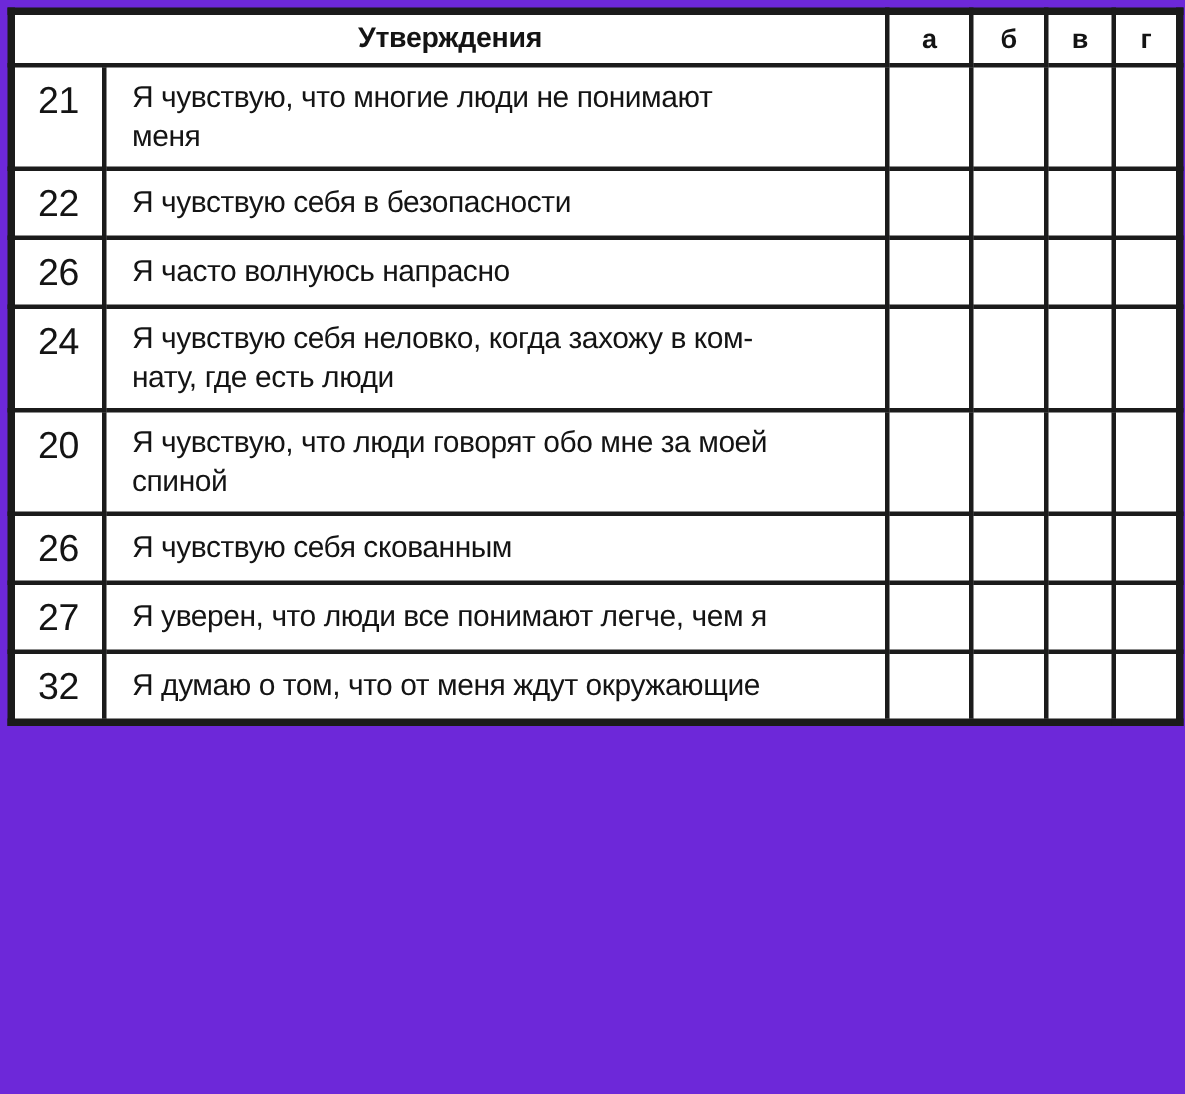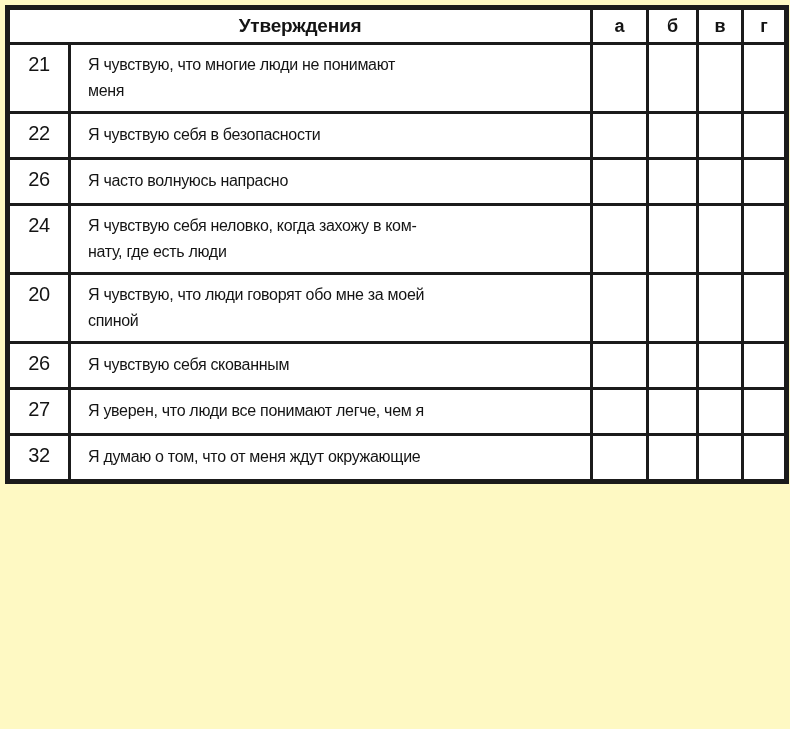--- a/index.html
+++ b/index.html
@@ -7,21 +7,21 @@
     padding: 0;
     background: #ffffff;
     font-family: "Liberation Sans", "DejaVu Sans", sans-serif;
     color: #141414;
   }
   .page {
     width: 790px;
     height: 729px;
     box-sizing: border-box;
     padding: 5px;
-    background: #fef9c3;
+    background: #6d28d9;
   }
   table.questionnaire {
     border-collapse: collapse;
     table-layout: fixed;
     width: 779px;
     border: 5px solid #1b1b1b;
   }
   table.questionnaire th,
   table.questionnaire td {
     border: 3px solid #1b1b1b;
@@ -37,27 +37,27 @@
     letter-spacing: -0.2px;
     padding: 0;
   }
   thead th.answer-head {
     font-size: 18px;
   }
   td.num {
     text-align: center;
     vertical-align: top;
     padding-top: 8px;
-    font-size: 20px;
+    font-size: 25px;
     letter-spacing: -0.3px;
   }
   td.stmt {
     vertical-align: top;
     padding: 7px 20px 7px 17px;
-    font-size: 16px;
+    font-size: 20px;
     line-height: 26px;
     letter-spacing: -0.3px;
     white-space: pre-line;
   }
   td.ans {
     padding: 0;
   }
   tr.single td.stmt { padding-top: 8px; padding-bottom: 9px; }
 </style>
 </head>

